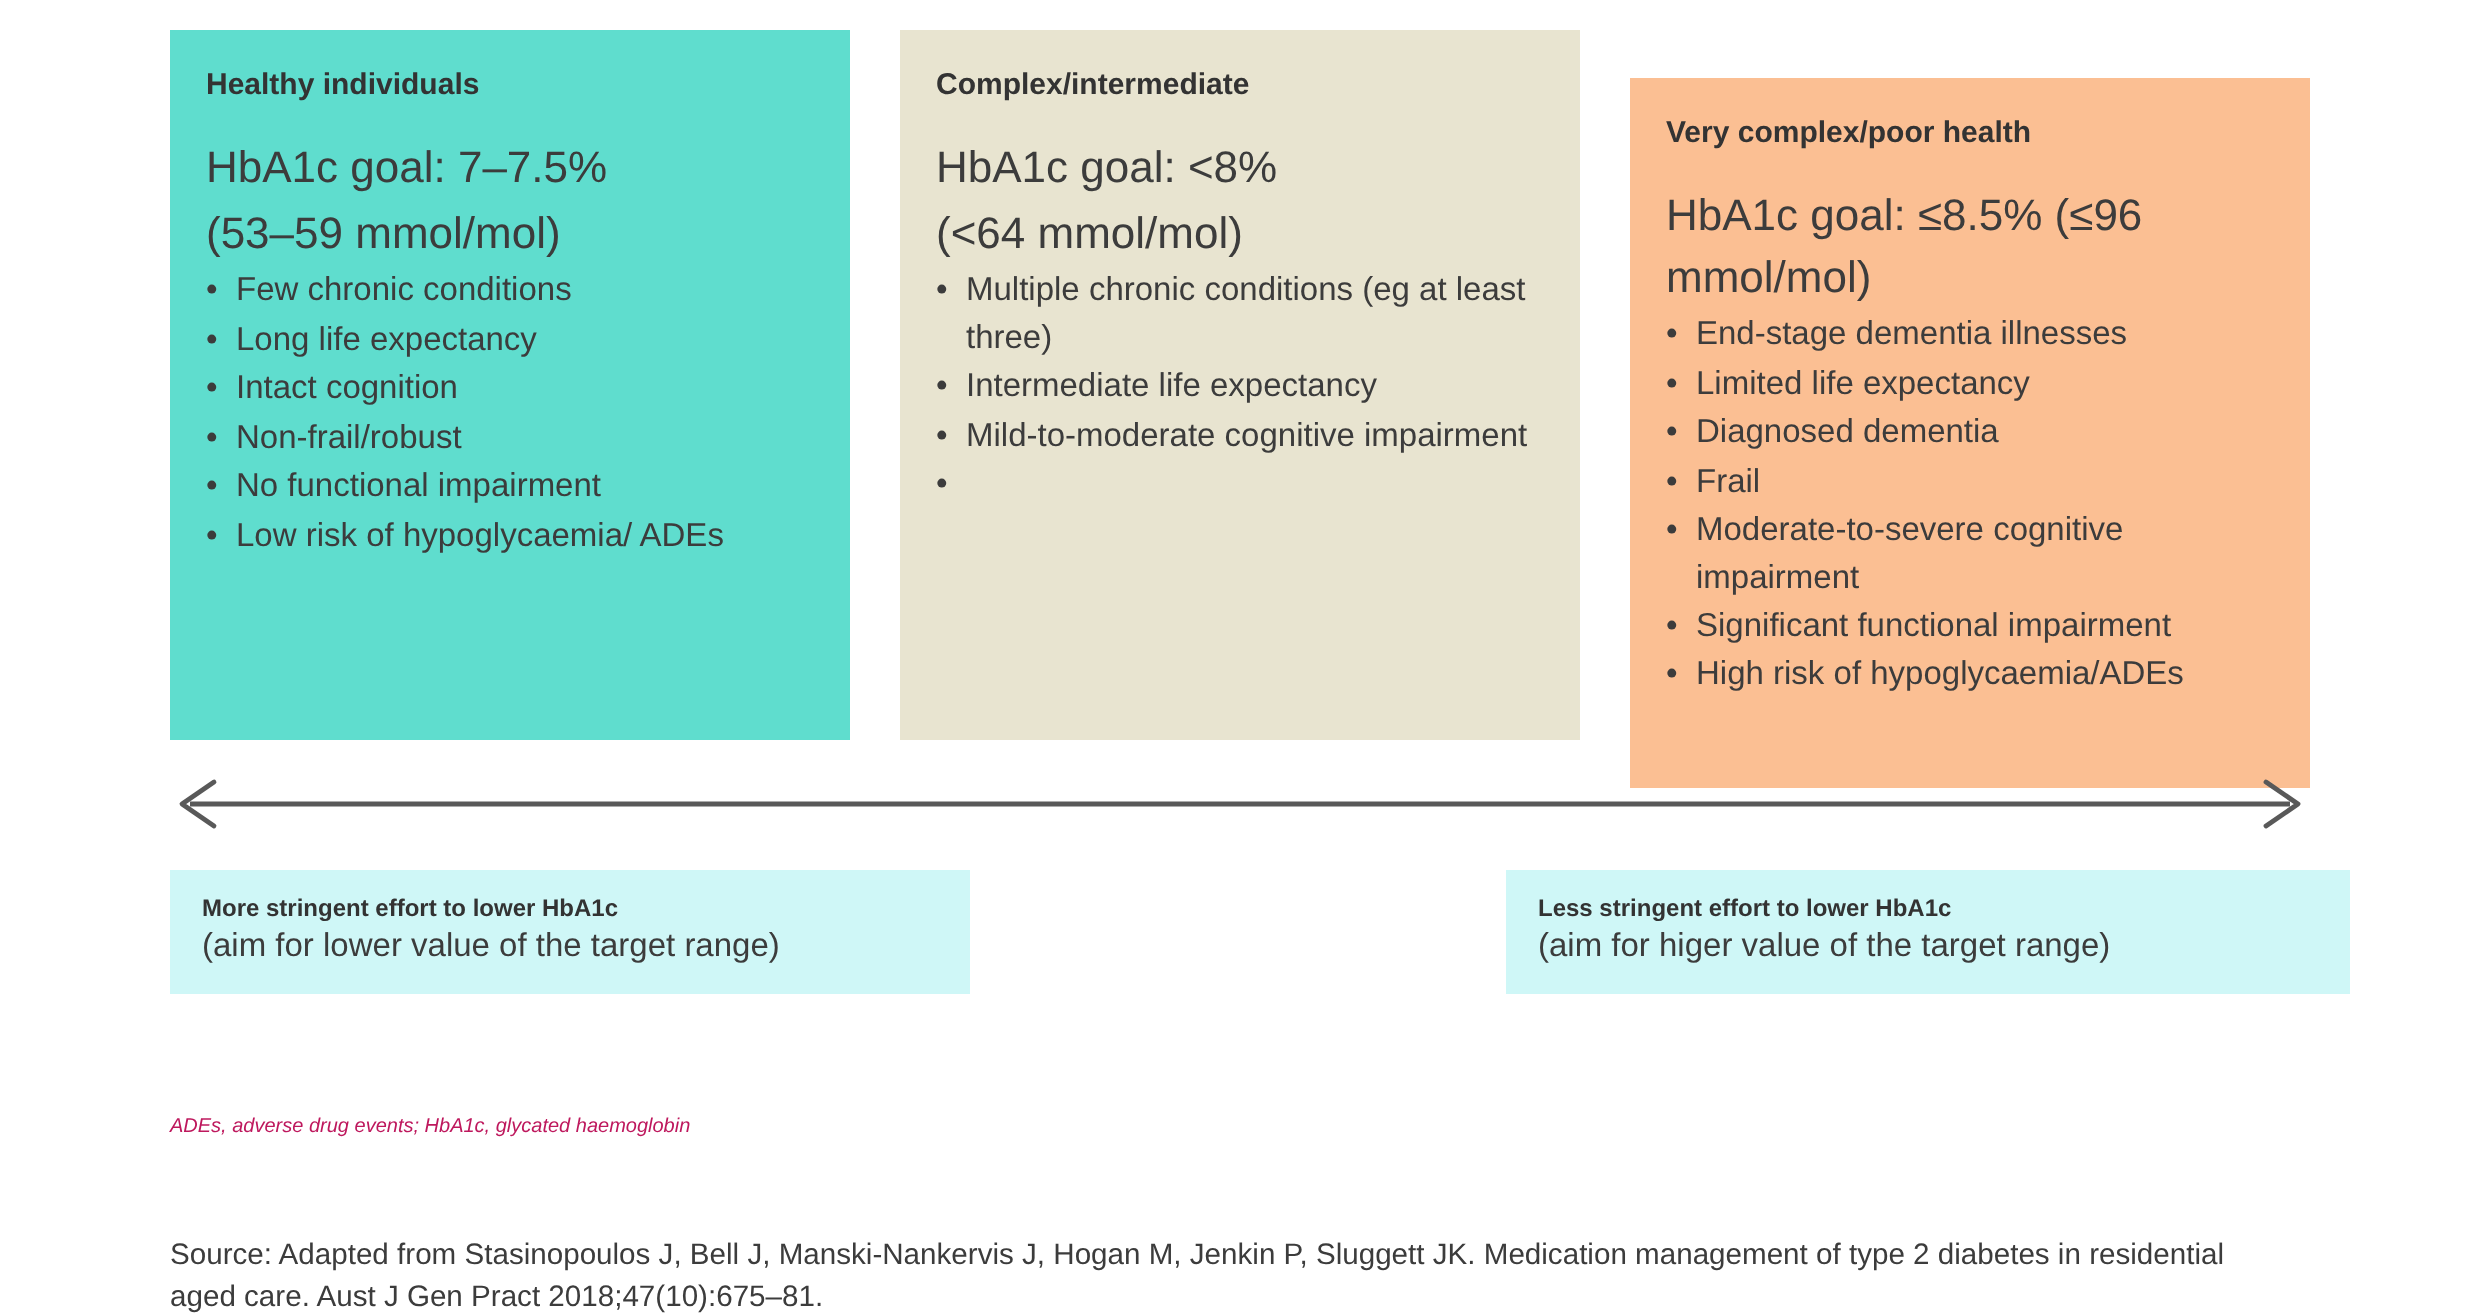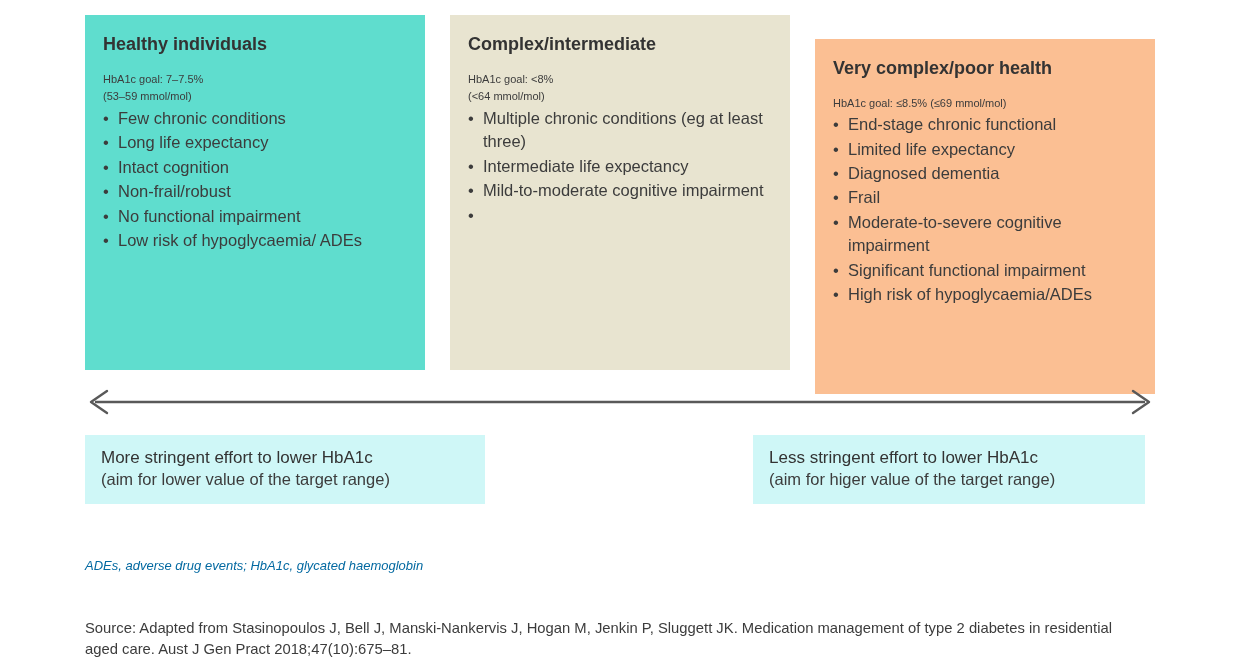--- a/index.html
+++ b/index.html
@@ -34,28 +34,28 @@
     width: 347px;
     box-sizing: border-box;
     padding: 16px 16px 14px 16px;
     min-height: 355px;
   }
   .panel.teal   { background: #5FDDCE; }
   .panel.beige  { background: #E8E4D0; }
   .panel.orange { background: #FBBF93; margin-top: 24px; }
 
   .panel-title {
-    font-size: 18px;
+    font-size: 15px;
     font-weight: bold;
     color: #333333;
     margin: 3px 0 16px 2px;
     line-height: 1.2;
   }
   .panel-goal {
-    font-size: 11px;
+    font-size: 22px;
     color: #3c3c3c;
     line-height: 1.42;
     margin: 0 0 2px 2px;
   }
   .panel-list {
     list-style: none;
     margin: 2px 0 0 0;
     padding: 0;
   }
   .panel-list li {
@@ -83,42 +83,42 @@
 
   
   .callout {
     position: absolute;
     top: 435px;
     background: #CFF7F7;
     box-sizing: border-box;
     padding: 12px 16px 13px 16px;
   }
   .callout.left  { left: 85px;  width: 400px; }
-  .callout.right { left: 753px; width: 392px; }
+  .callout.right { left: 753px; width: 422px; }
   .callout-title {
-    font-size: 17px;
-    font-weight: normal;
+    font-size: 12px;
+    font-weight: bold;
     color: #333333;
     line-height: 1.25;
   }
   .callout-sub {
     font-size: 16.5px;
     color: #3c3c3c;
     line-height: 1.3;
     margin-top: 1px;
   }
 
   
   .abbrev {
     position: absolute;
     left: 85px;
     top: 558px;
-    font-size: 13px;
+    font-size: 10px;
     font-style: italic;
-    color: #0369a1;
+    color: #be185d;
   }
   .source {
     position: absolute;
     left: 85px;
     top: 618px;
     width: 1030px;
     font-size: 14.8px;
     color: #3c3c3c;
     line-height: 1.45;
   }
@@ -151,23 +151,23 @@
       <ul class="panel-list">
         <li><span class="bullet">•</span><span>Multiple chronic conditions (eg at least three)</span></li>
         <li><span class="bullet">•</span><span>Intermediate life expectancy</span></li>
         <li><span class="bullet">•</span><span>Mild-to-moderate cognitive impairment</span></li>
         <li><span class="bullet">•</span></li>
       </ul>
     </div>
 
     <div class="panel orange">
       <div class="panel-title">Very complex/poor health</div>
-      <div class="panel-goal">HbA1c goal: ≤8.5% (≤69 mmol/mol)</div>
+      <div class="panel-goal">HbA1c goal: ≤8.5% (≤96 mmol/mol)</div>
       <ul class="panel-list">
-        <li><span class="bullet">•</span><span>End-stage chronic functional</span></li>
+        <li><span class="bullet">•</span><span>End-stage dementia illnesses</span></li>
         <li><span class="bullet">•</span><span>Limited life expectancy</span></li>
         <li><span class="bullet">•</span><span>Diagnosed dementia</span></li>
         <li><span class="bullet">•</span><span>Frail</span></li>
         <li><span class="bullet">•</span><span>Moderate-to-severe cognitive impairment</span></li>
         <li><span class="bullet">•</span><span>Significant functional impairment</span></li>
         <li><span class="bullet">•</span><span>High risk of hypoglycaemia/ADEs</span></li>
       </ul>
     </div>
 
   </div>

